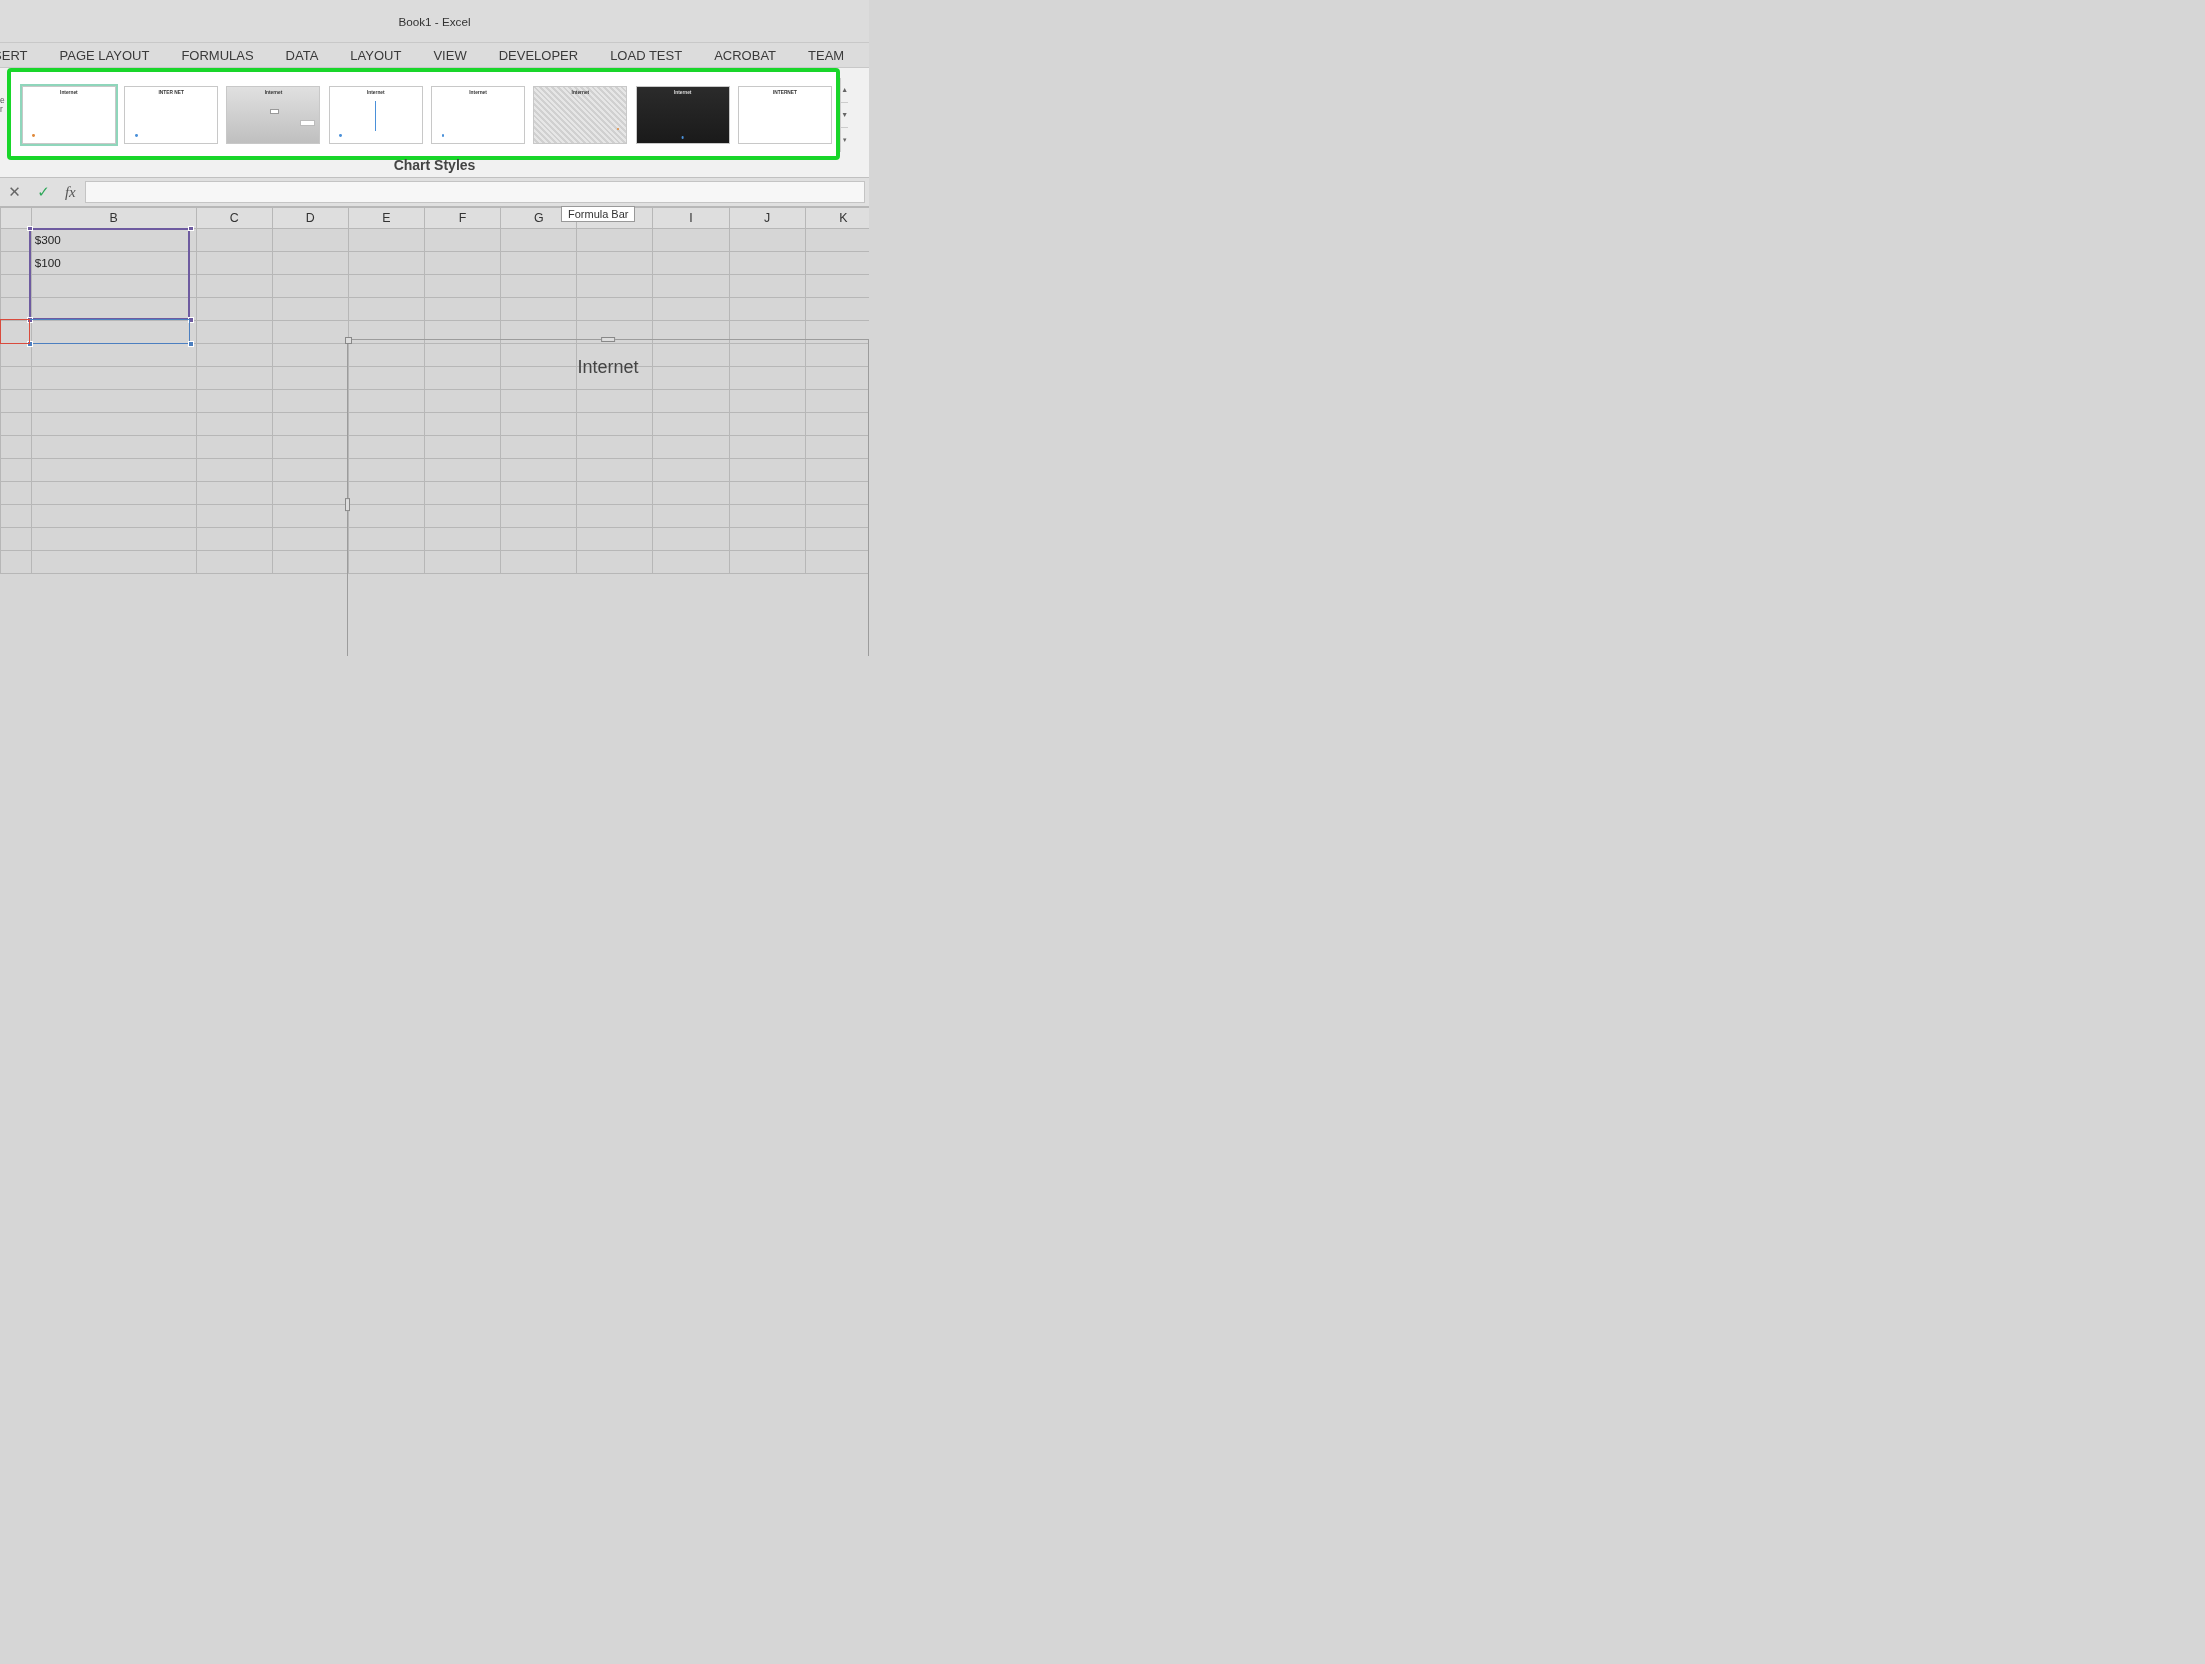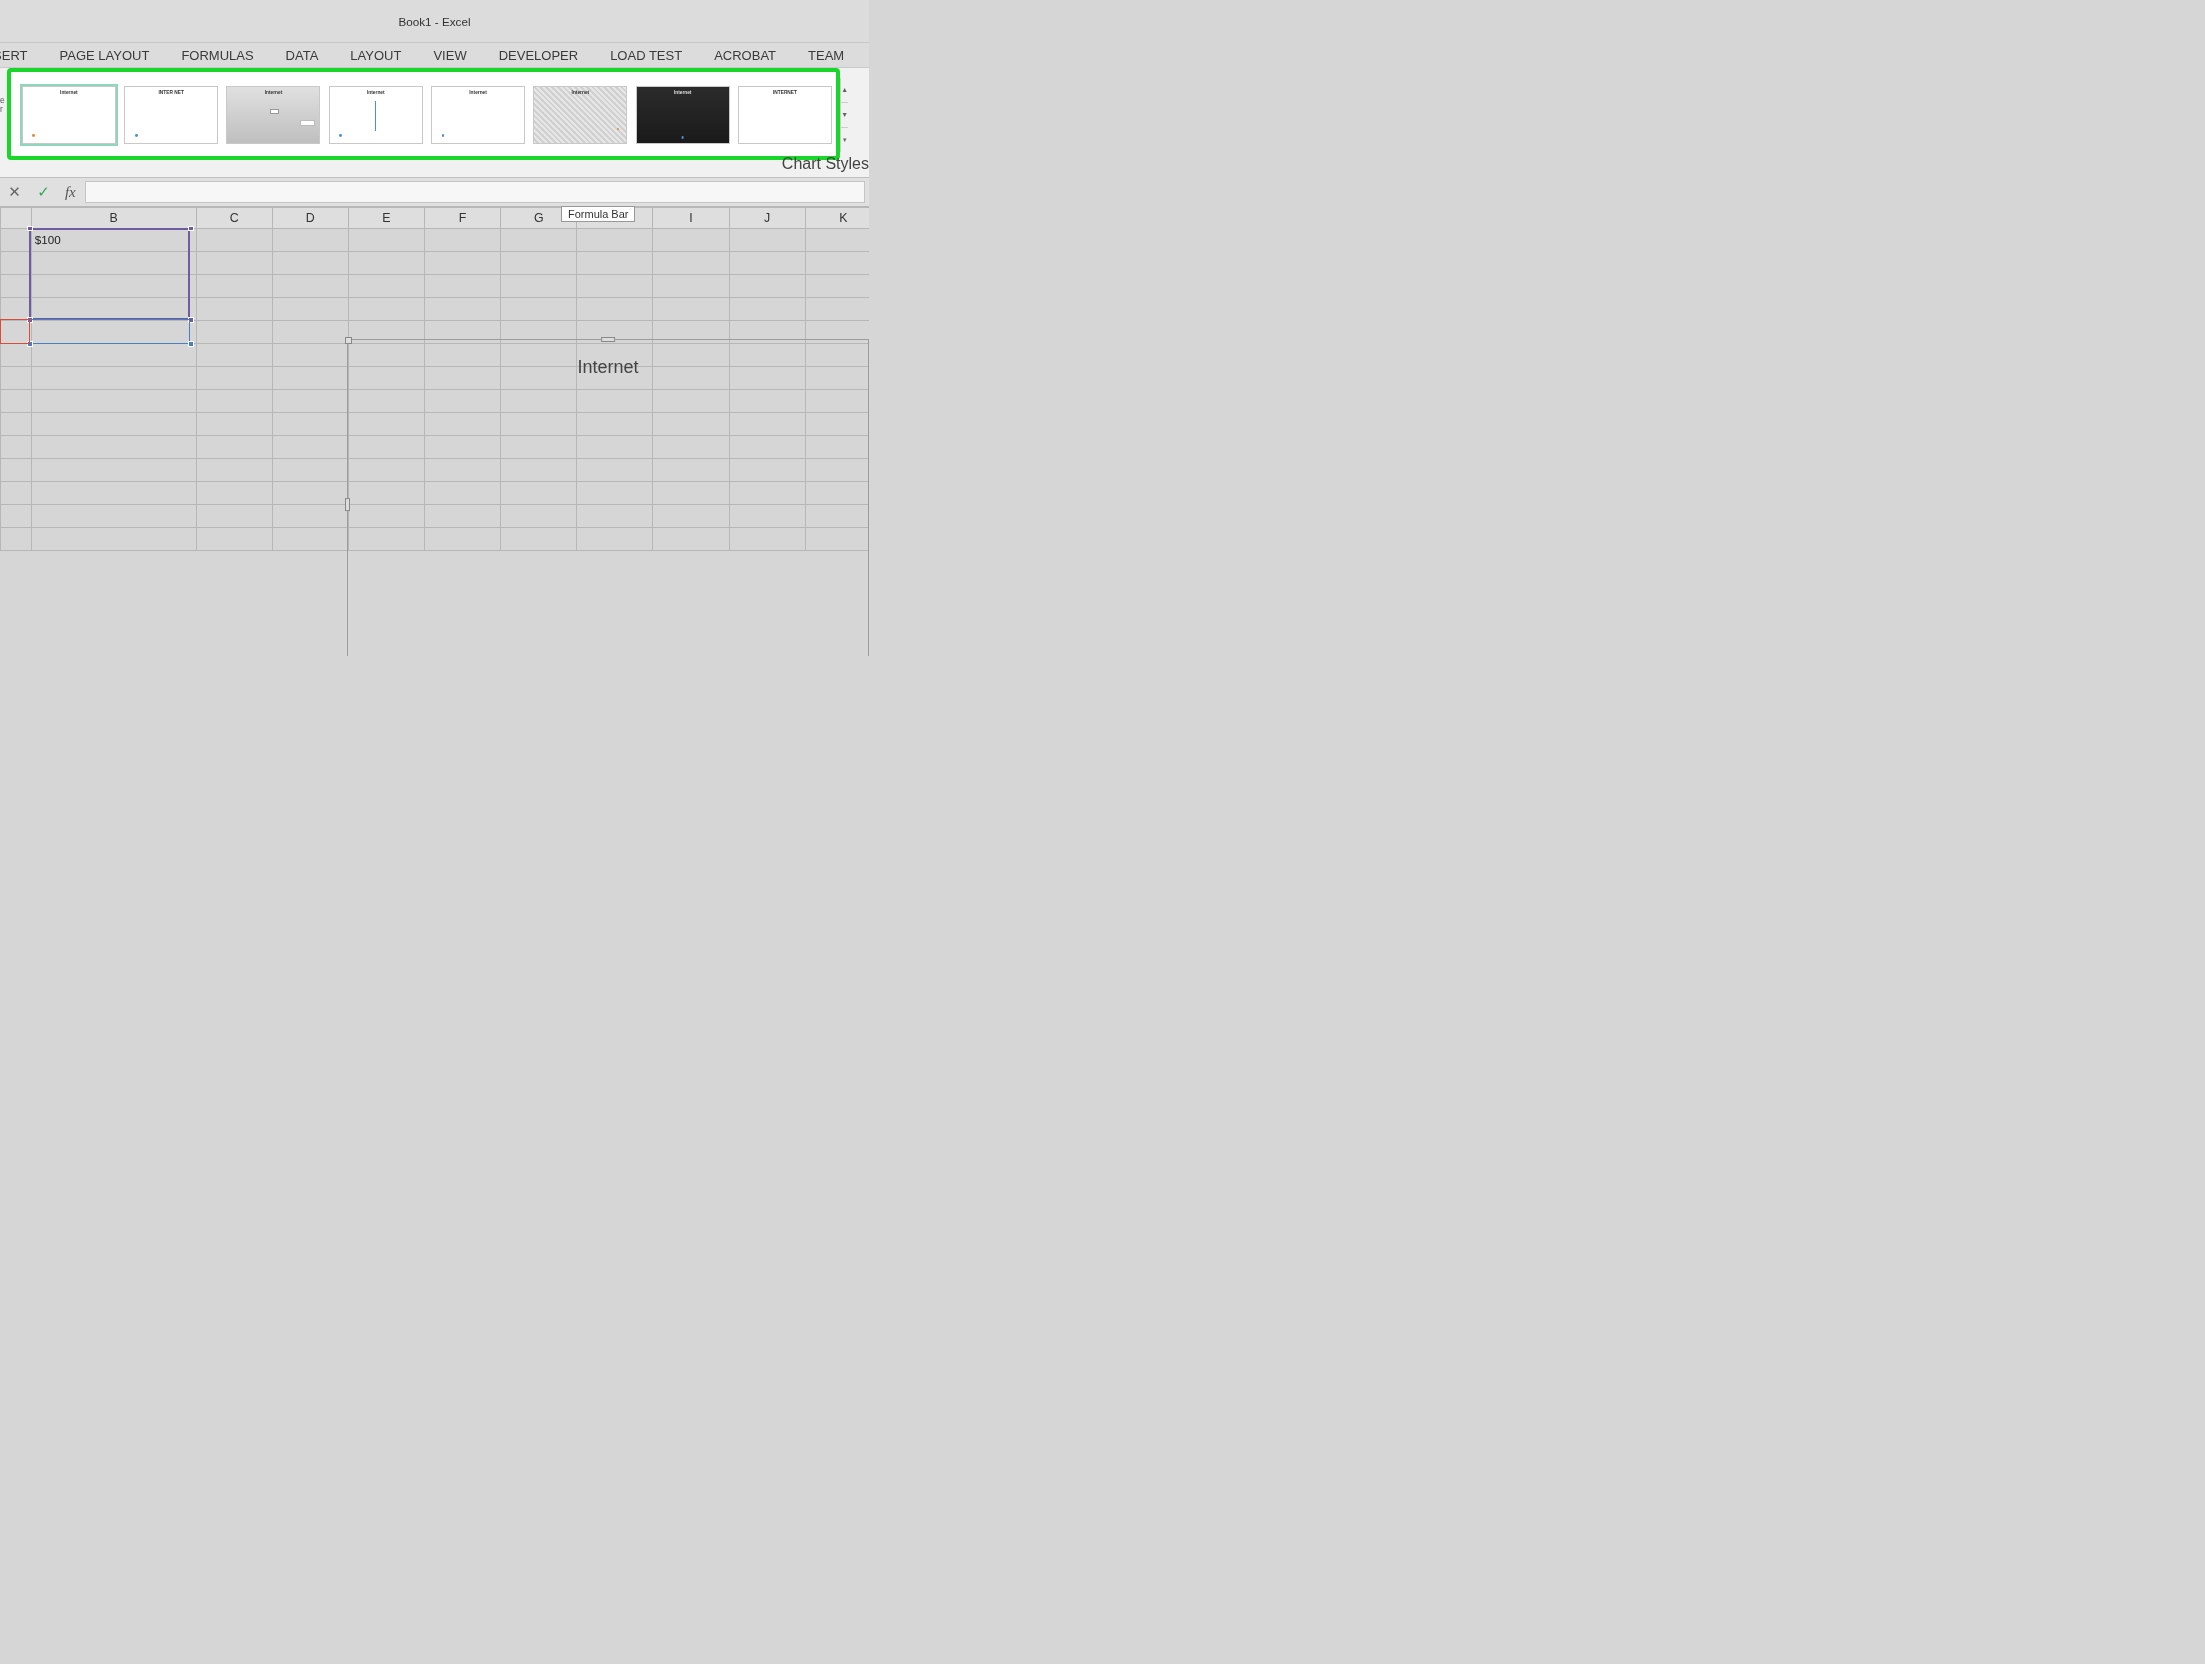--- a/index.html
+++ b/index.html
@@ -125,23 +125,24 @@
   }
   .thumb-scroll div {
     flex:1; border-bottom:0.7px solid #ccc;
     display:flex;align-items:center;justify-content:center;
     font-size:6.9px;color:#666;cursor:pointer;
   }
   .thumb-scroll div:last-child { border-bottom:none; }
   .group-label {
     position: absolute;
     left: 0; right: 0; bottom: 4.1px;
-    text-align: right;
-    font-size: 16px;
+    text-align: center;
+    font-size: 14px;
     color: #444;
+    font-weight: bold;
   }
   .ribbon-side {
     position:absolute; left:0; top:27.6px; width:15px; font-size:8.3px; color:#555; line-height:1.1;
   }
   
   .formula-bar {
     height: 29px;
     background: #e0e0e0;
     border-bottom: 0.7px solid #b8b8b8;
     display:flex;
@@ -370,20 +371,33 @@
         <th>G</th>
         <th>H</th>
         <th>I</th>
         <th>J</th>
         <th>K</th>
       </tr>
     </thead>
     <tbody>
       <tr>
         <td></td>
+        <td class="b-val">$300</td>
+        <td></td>
+          <td></td>
+          <td></td>
+          <td></td>
+          <td></td>
+          <td></td>
+          <td></td>
+          <td></td>
+          <td></td>
+      </tr>
+      <tr>
+        <td></td>
         <td class="b-val">$100</td>
         <td></td>
           <td></td>
           <td></td>
           <td></td>
           <td></td>
           <td></td>
           <td></td>
           <td></td>
           <td></td>

